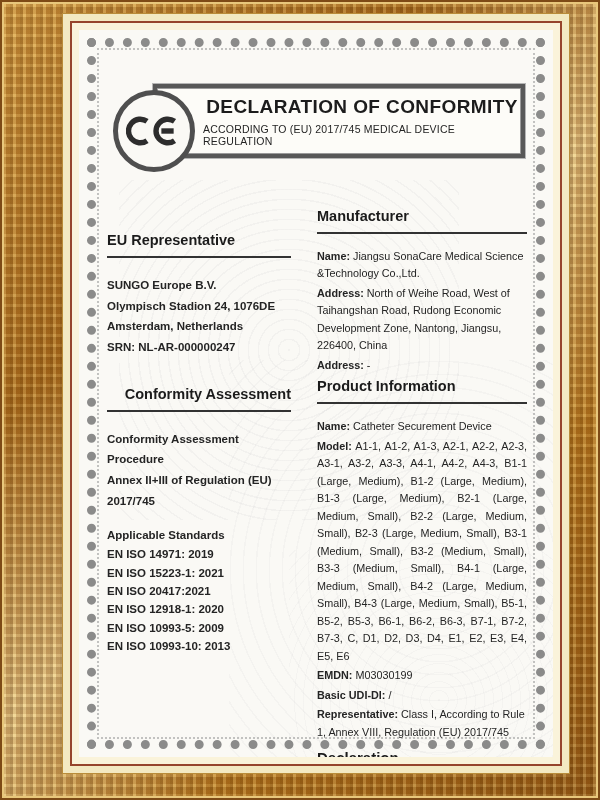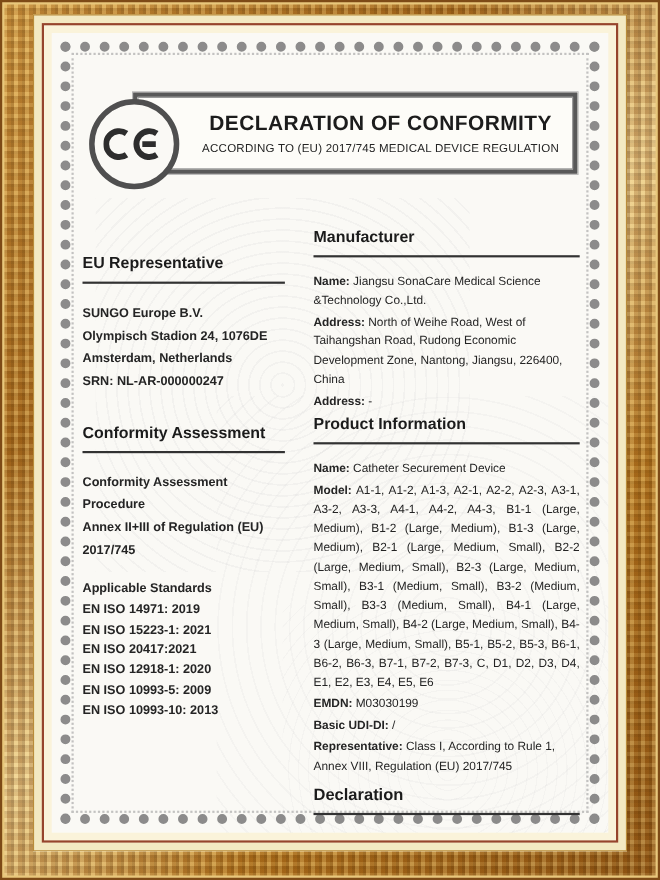--- a/index.html
+++ b/index.html
@@ -15,20 +15,21 @@
     background:
       repeating-linear-gradient(90deg, rgba(98,56,8,.28) 0 3px, rgba(255,226,150,.22) 3px 6px, rgba(140,80,15,.25) 6px 10px),
       repeating-linear-gradient(0deg, rgba(98,56,8,.22) 0 3px, rgba(255,226,150,.18) 3px 6px, rgba(140,80,15,.22) 6px 10px),
       linear-gradient(135deg,#d9a44c 0%,#a96c1e 30%,#ecd39a 52%,#b5771f 72%,#8a5214 100%);
     box-shadow:inset 0 0 0 2px #7d4a16, inset 0 0 0 4px #e8c77c;
   }
   .mat{
     height:100%;box-sizing:border-box;padding:8px;
     background:#f3e9c2;
     box-shadow:inset 0 0 0 1px #b98c3a;
+    margin-left:32px;
   }
   .pin{
     height:100%;box-sizing:border-box;padding:7px;
     border:2px solid #96442c;background:#faf3da;
   }
   
   .paper{
     position:relative;height:100%;box-sizing:border-box;overflow:hidden;
     background-color:#faf9f5;
     background-image:
@@ -66,21 +67,21 @@
   }
   
   .columns{display:flex;margin-top:30px;}
   .col-left{flex:none;width:184px;margin-top:24px;}
   .col-right{flex:1;margin-left:26px;}
   h2.sec{
     font-size:14.5px;font-weight:bold;margin:0 0 14px 0;padding-bottom:8px;
     border-bottom:2.5px solid #323232;color:#1b1b1b;
   }
   .col-left h2.sec{margin-bottom:17px;}
-  .mt-ca{margin-top:28px !important;}
+  .mt-ca{margin-top:28px !important;text-align:right;}
   .line{margin:0;font-size:11.5px;font-weight:bold;line-height:1.8;color:#242424;}
   .std{font-weight:bold;line-height:1.6;}
   .lbl-gap{margin-top:13px;}
   .kv{margin:0 0 2px 0;font-size:10.8px;line-height:1.62;color:#242424;}
   .kv .b{font-weight:bold;}
   .just{text-align:justify;}
   h2.sec-r{margin-top:4px;}
   h2.decl{margin-top:8px;margin-bottom:0;font-size:15px;}
   .pi-head{font-size:15px;}
 </style>

